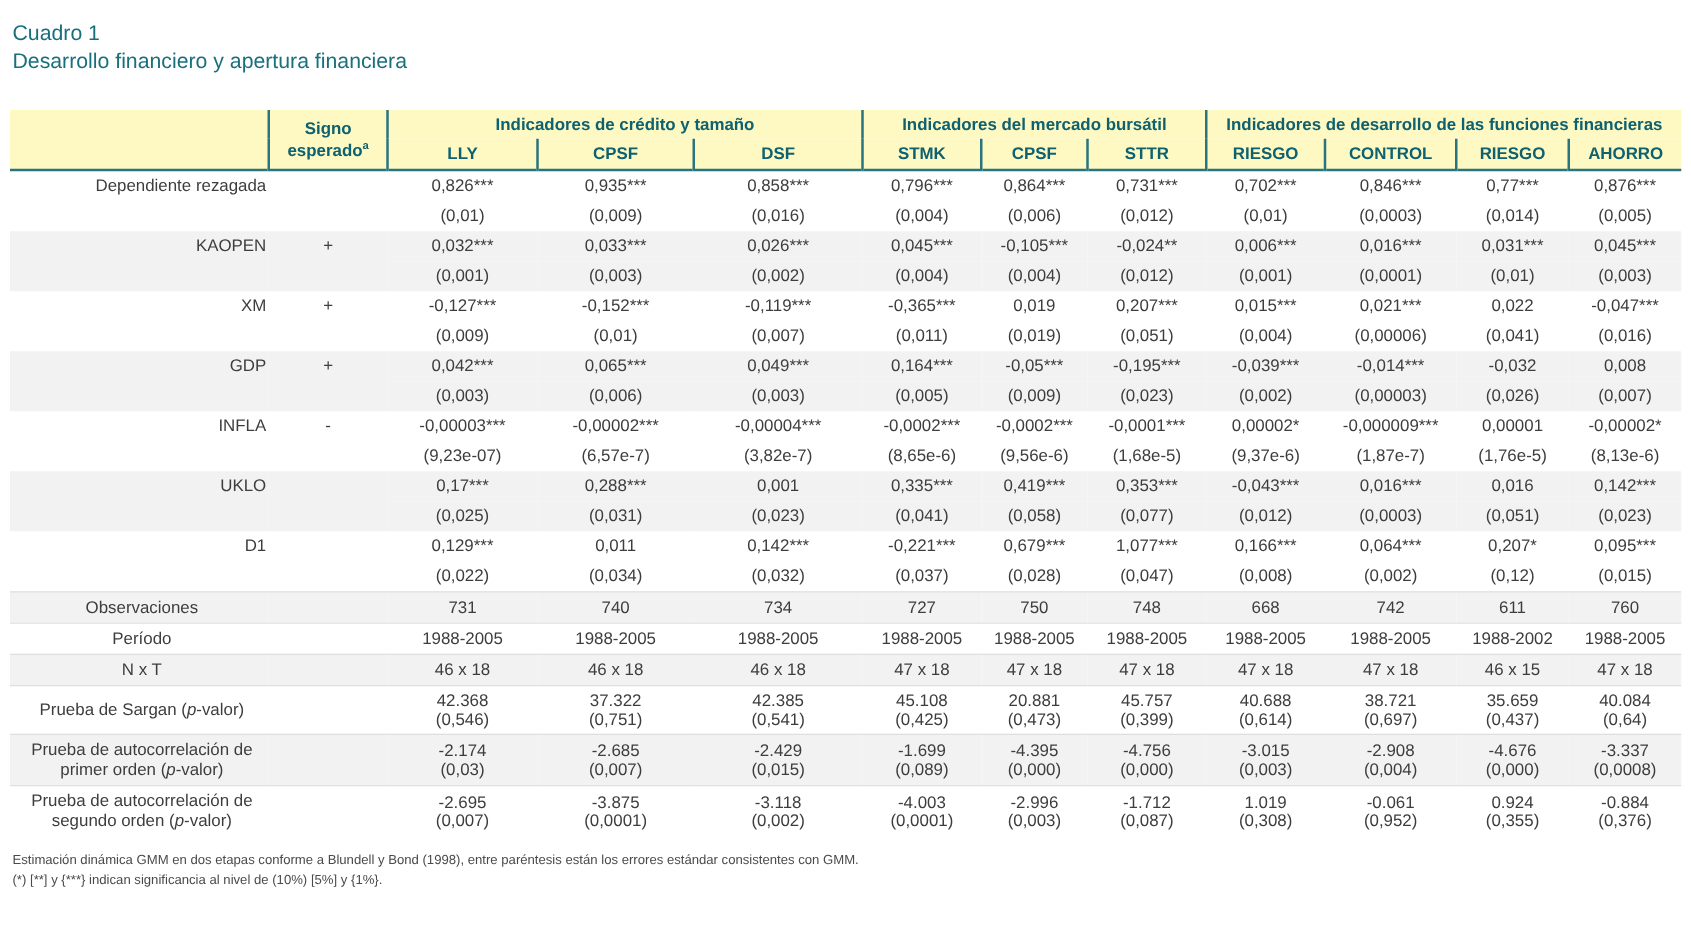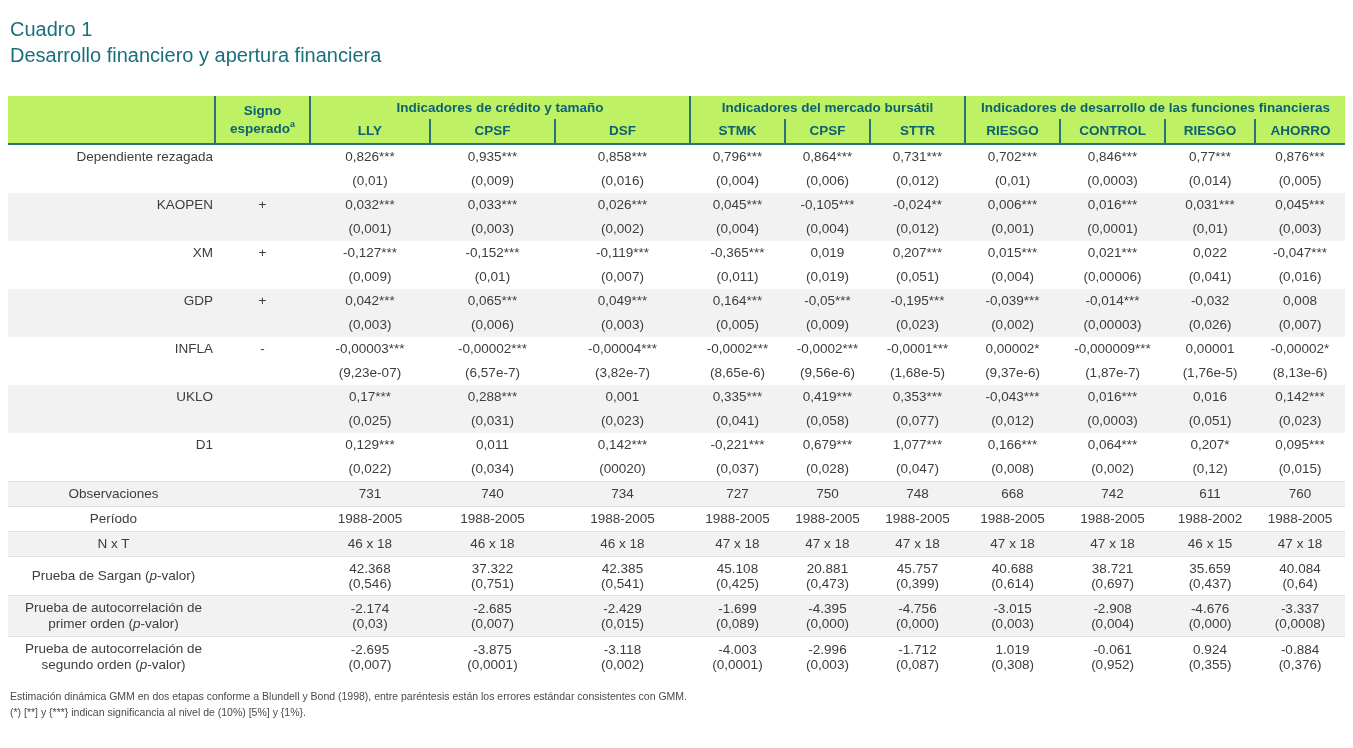--- a/index.html
+++ b/index.html
@@ -7,33 +7,33 @@
     width: 1353px; height: 748px;
     font-family: "Liberation Sans", sans-serif;
     color: #3d3d3d;
     overflow: hidden;
   }
   .page { padding: 8px 8px 0 8px; }
 
   .titles { margin: 8px 0 0 2px; }
   .title-line {
     color: #1a6f7c;
-    font-size: 20px;
+    font-size: 17px;
     line-height: 1.32;
     font-weight: 400;
   }
 
   table.results {
     border-collapse: collapse;
     table-layout: fixed;
     width: 1337px;
     margin-top: 27px;
   }
   thead th {
-    background: #bef264;
+    background: #fef9c3;
     color: #0d6170;
     font-weight: bold;
     font-size: 13.5px;
     line-height: 1.15;
     padding: 4px 3px;
     text-align: center;
     vertical-align: middle;
   }
   thead { border-bottom: 2px solid #2a7480; }
   th.bl { border-left: 2px solid #2a7480; }
@@ -279,21 +279,21 @@
           <td>0,679***</td>
           <td>1,077***</td>
           <td>0,166***</td>
           <td>0,064***</td>
           <td>0,207*</td>
           <td>0,095***</td>
         </tr>
         <tr class="se-row">
           <td>(0,022)</td>
           <td>(0,034)</td>
-          <td>(00020)</td>
+          <td>(0,032)</td>
           <td>(0,037)</td>
           <td>(0,028)</td>
           <td>(0,047)</td>
           <td>(0,008)</td>
           <td>(0,002)</td>
           <td>(0,12)</td>
           <td>(0,015)</td>
         </tr>
         <tr class="rule stripe">
           <td class="info-label">Observaciones</td>

